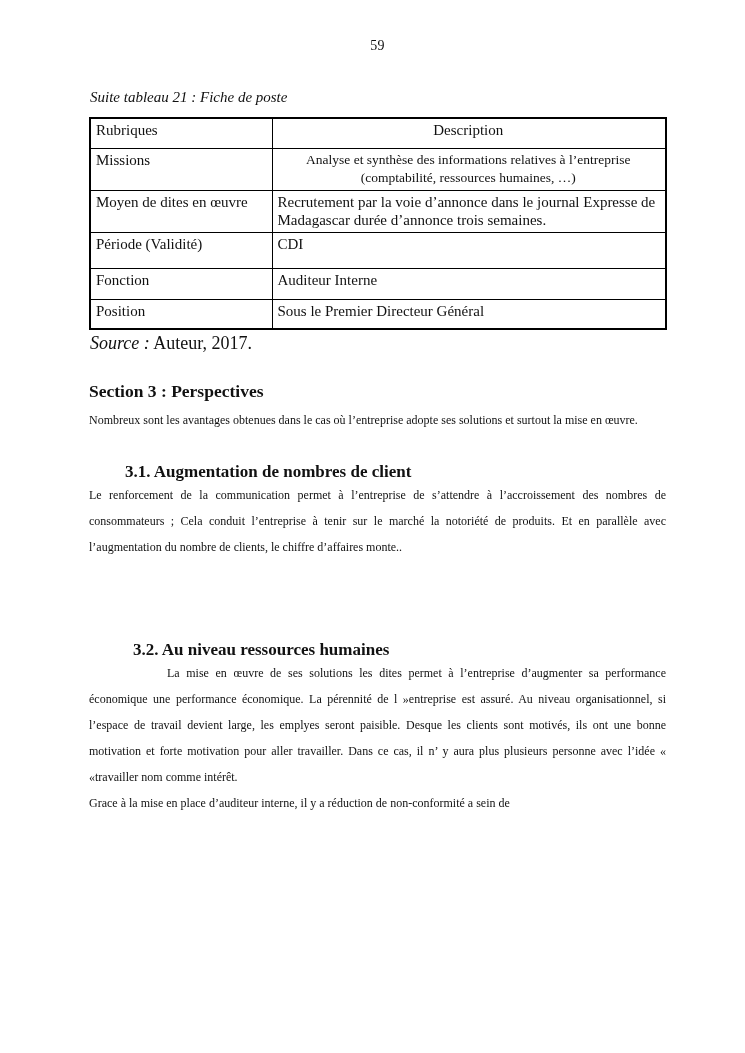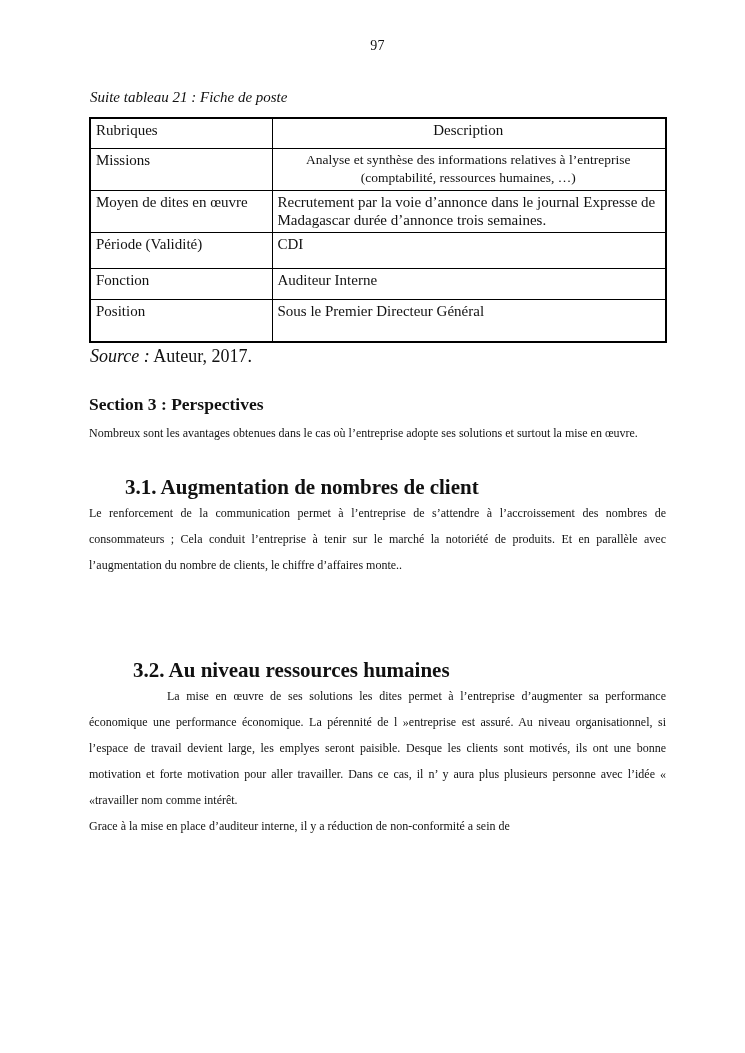--- a/index.html
+++ b/index.html
@@ -42,54 +42,54 @@
   }
   td.vb { vertical-align: bottom; font-family: Liberation Serif, serif; }
   td.vt { vertical-align: top; }
   .desc-header { text-align: center; }
   .missions-val { text-align: center; font-size: 13.5px; line-height: 16px; padding-top: 1px; }
   tr.r-head  td { height: 30px; }
   tr.r-miss  td { height: 34px; }
   tr.r-moyen td { height: 35px; }
   tr.r-per   td { height: 36px; }
   tr.r-fonc  td { height: 31px; }
-  tr.r-pos   td { height: 43px; }
+  tr.r-pos   td { height: 30px; }
   .source-note {
     font-size: 18px;
     margin-top: 3px;
     margin-left: 1px;
   }
   .source-note .src-label { font-style: italic; }
   .section-title {
     font-size: 17.5px;
     font-weight: bold;
     margin-top: 27px;
   }
   .para {
     font-size: 12px;
     line-height: 26px;
     text-align: justify;
   }
   .intro-para { margin-top: 5px; }
   .sub-title {
-    font-size: 21px;
+    font-size: 17px;
     font-weight: bold;
     margin-top: 29px;
     padding-left: 36px;
   }
   .sub-title-2 { margin-top: 80px; padding-left: 44px; }
   .sub2-para { text-indent: 78px; }
   .closing-para { text-align: left; }
 </style>
 </head>
 <body>
 
 <div class="page">
 
-  <div class="page-number">97</div>
+  <div class="page-number">59</div>
 
   <div class="table-caption">Suite tableau 21 : Fiche de poste</div>
 
   <table class="fiche">
     <colgroup>
         <col class="c-label">
         <col class="c-value">
       </colgroup>
     <tbody>
       <tr class="r-head">

